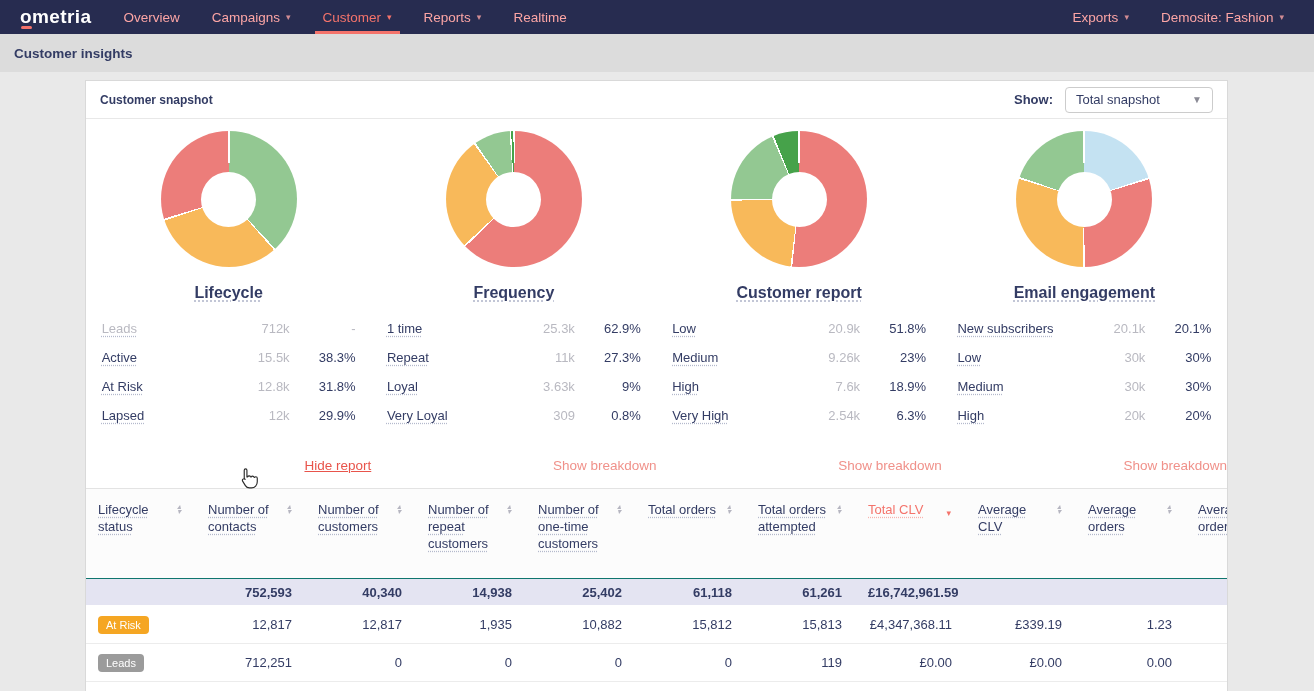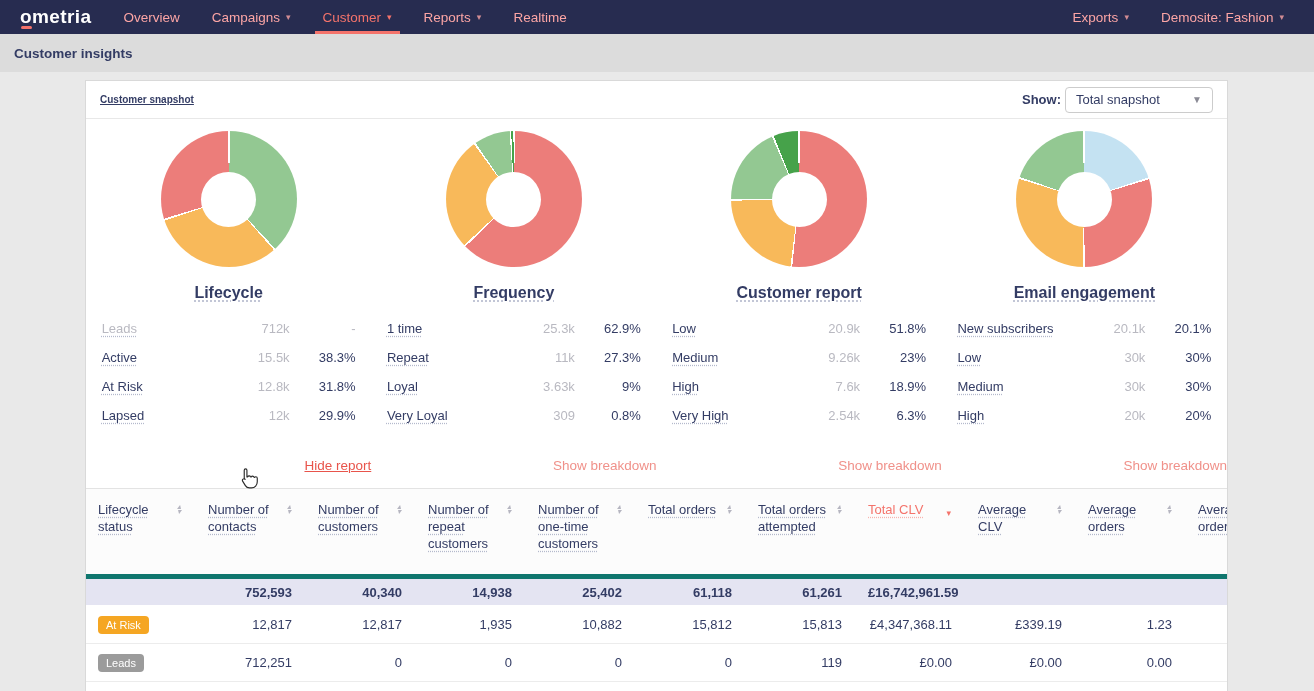--- a/index.html
+++ b/index.html
@@ -35,22 +35,22 @@
   
   .page { padding-top: 8px; }
   .card {
     margin-left: 85px; width: 1143px; height: 611px; background: #fff;
     border: 1px solid #d9d9d9; border-bottom: none; overflow: hidden; position: relative;
   }
   .card-header {
     height: 38px; display: flex; align-items: center; justify-content: space-between;
     padding: 0 14px; border-bottom: 1px solid #e8e8e8;
   }
-  .card-title { font-size: 10px; font-weight: 700; text-decoration: underline; }
-  .show-control { display: flex; align-items: center; gap: 4px; font-size: 13px; font-weight: 700; }
+  .card-title { font-size: 12px; font-weight: 700; }
+  .show-control { display: flex; align-items: center; gap: 12px; font-size: 13px; font-weight: 700; }
   .dropdown {
     width: 148px; height: 26px; border: 1px solid #ccc; border-radius: 4px; background: #fff;
     display: flex; align-items: center; justify-content: space-between; padding: 0 10px;
     font-weight: 400; cursor: pointer;
   }
   .dd-arrow { color: #8a8a95; font-size: 10px; }
   
   .charts-grid { display: grid; grid-template-columns: repeat(4, 1fr); padding-top: 12px; }
   .chart-col { display: flex; flex-direction: column; align-items: center; }
   .donut { width: 136px; height: 136px; border-radius: 50%; position: relative; }
@@ -69,21 +69,21 @@
   
   .links-row { display: grid; grid-template-columns: repeat(4, 1fr); margin-top: 28px; position: relative; height: 20px; }
   .link-cell { text-align: right; font-size: 13.5px; }
   .hide-report { color: #e8544b; text-decoration: underline; cursor: pointer; }
   .show-breakdown { color: #f0918a; cursor: pointer; }
   .cursor-hand { position: absolute; left: 150px; top: 8px; pointer-events: none; }
   
   .tbl { margin-top: 10px; border-top: 1px solid #e3e3e3; }
   .tbl-head {
     display: grid; grid-template-columns: repeat(10, 110px) 120px; padding-left: 12px;
-    background: #fcfcfc; height: 90px; font-size: 13px; border-bottom: 5px solid #0f766e;
+    background: #fcfcfc; height: 90px; font-size: 13px; border-bottom: 1px solid #0f766e;
   }
   .th { position: relative; padding: 12px 30px 0 0; line-height: 17px; cursor: pointer; }
   .th .label { display: inline-block; max-width: 76px; }
   .sort { position: absolute; top: 15px; right: 27px; display: flex; flex-direction: column; line-height: 5px; font-size: 8px; color: #b5b5c0; }
   .th.active .label { color: #f4736b; text-decoration-color: #f7b3ae; }
   .sort-desc { position: absolute; top: 16px; right: 27px; font-size: 9px; color: #f4736b; }
   .tbl-row {
     display: grid; grid-template-columns: repeat(10, 110px) 120px; padding-left: 12px;
     align-items: center; font-size: 13px; background: #fff;
   }

